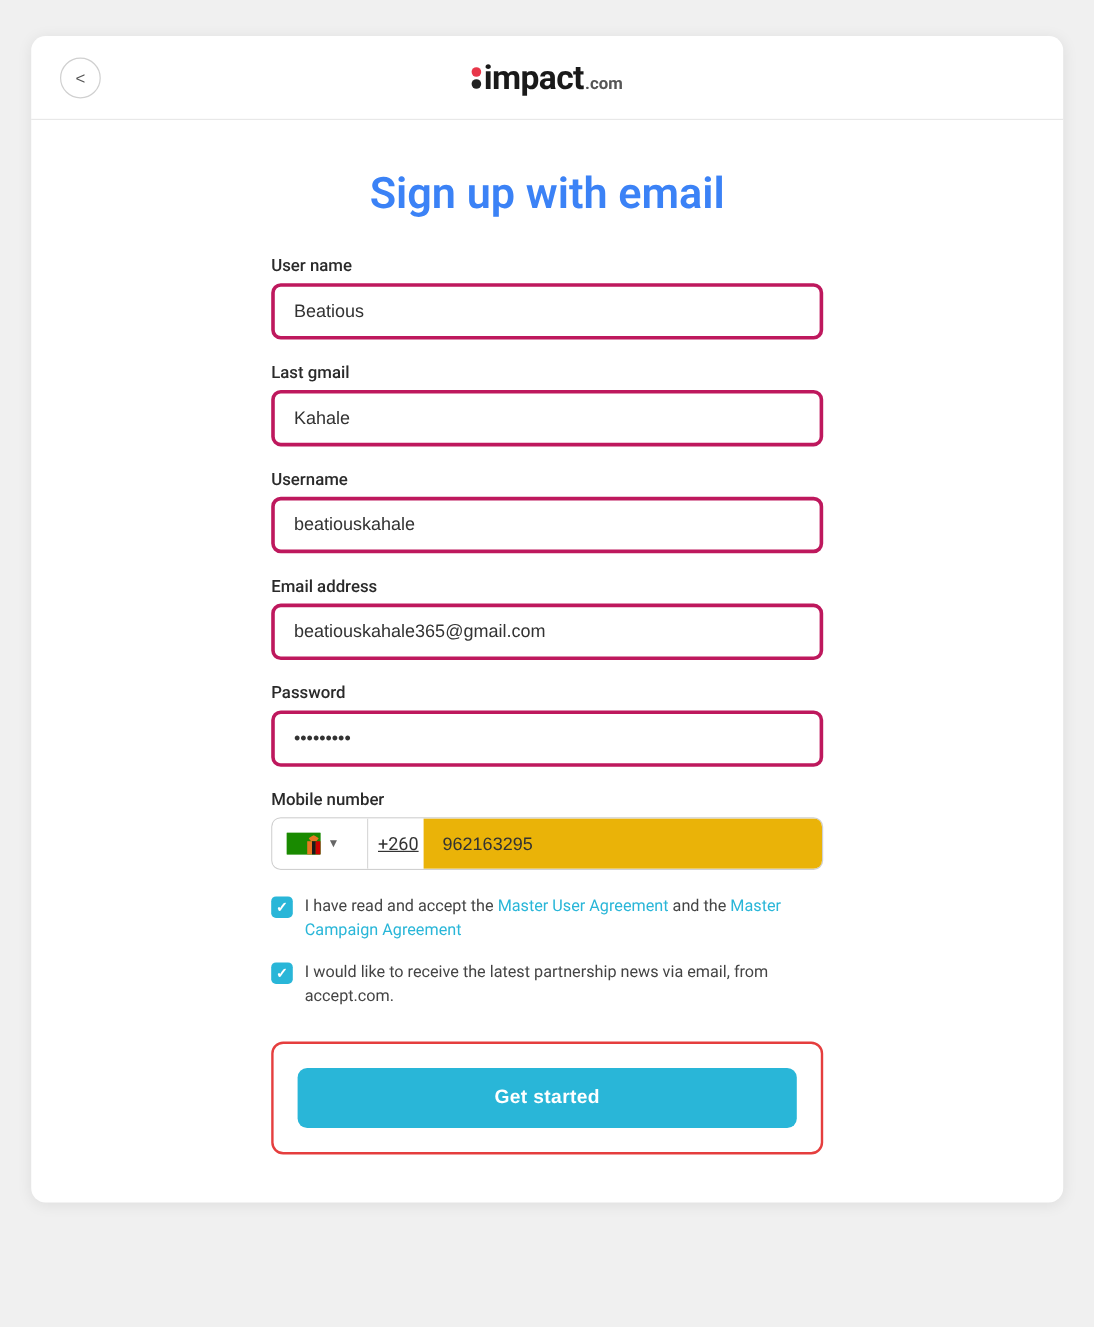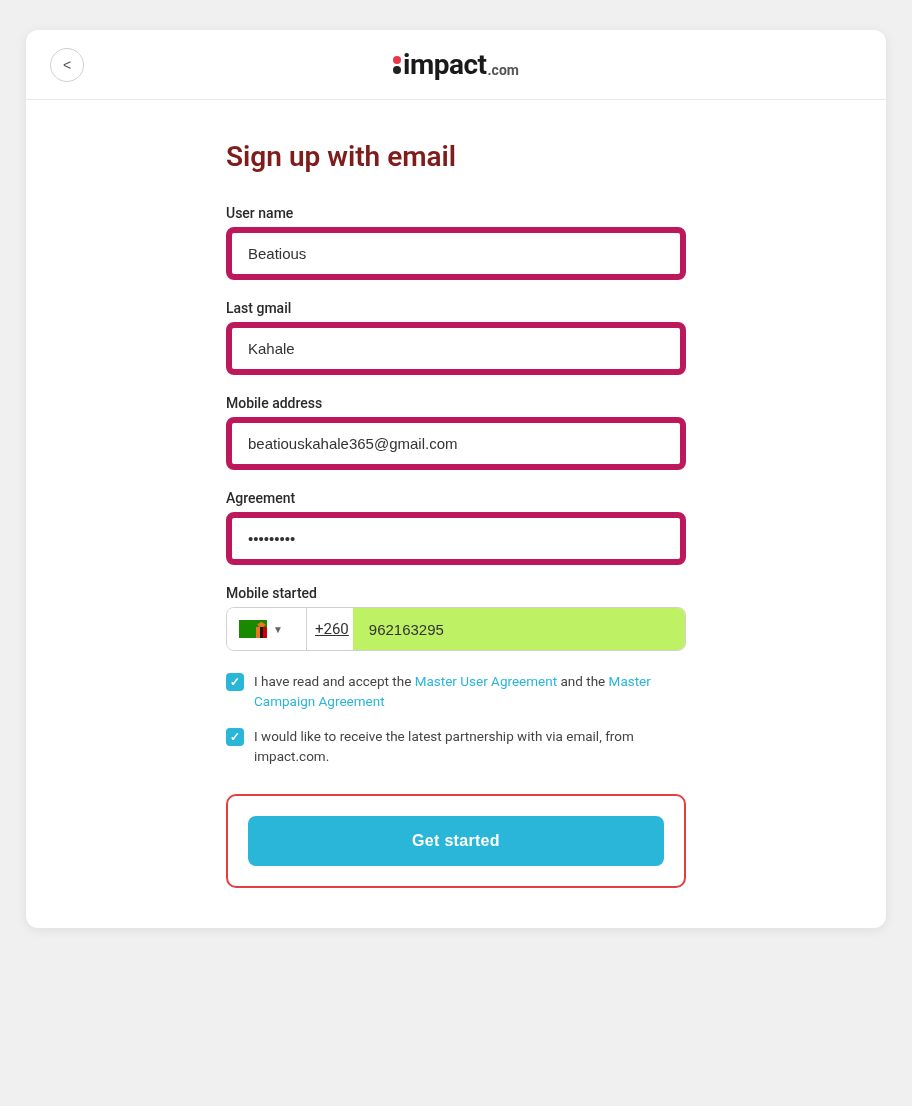--- a/index.html
+++ b/index.html
@@ -81,40 +81,40 @@
       font-weight: 700;
       color: #555;
       margin-left: 1px;
       align-self: flex-end;
       padding-bottom: 3px;
     }
     .form-container {
       padding: 40px 200px 0 200px;
     }
     .page-title {
-      text-align: left;
-      font-size: 28px;
+      text-align: center;
+      font-size: 36px;
       font-weight: 600;
-      color: #7f1d1d;
+      color: #3b82f6;
       margin-bottom: 32px;
     }
     .field-group {
       margin-bottom: 20px;
     }
     .field-label {
       font-size: 14px;
       font-weight: 500;
       color: #2a2a2a;
       margin-bottom: 6px;
       display: block;
     }
     .field-input {
       width: 100%;
       padding: 12px 16px;
-      border: 6px solid #be185d;
+      border: 3px solid #be185d;
       border-radius: 8px;
       font-size: 15px;
       color: #333;
       outline: none;
       background: #fff;
     }
     .mobile-field {
       display: flex;
       gap: 0;
       border: 1px solid #d0d0d0;
@@ -169,21 +169,21 @@
       font-size: 10px;
       color: #666;
     }
     .phone-input {
       flex: 1;
       padding: 12px 16px;
       border: none;
       font-size: 15px;
       color: #333;
       outline: none;
-      background: #bef264;
+      background: #eab308;
     }
     .phone-code {
       padding: 12px 4px 12px 8px;
       font-size: 15px;
       color: #333;
       background: #fff;
       display: flex;
       align-items: center;
       text-decoration: underline;
     }
@@ -266,33 +266,37 @@
     <div class="field-group">
       <label class="field-label">User name</label>
       <input class="field-input" type="text" value="Beatious" style="">
     </div>
 
     <div class="field-group">
       <label class="field-label">Last gmail</label>
       <input class="field-input" type="text" value="Kahale" style="">
     </div>
 
-
-    <div class="field-group">
-      <label class="field-label">Mobile address</label>
+    <div class="field-group">
+      <label class="field-label">Username</label>
+      <input class="field-input" type="text" value="beatiouskahale" style="">
+    </div>
+
+    <div class="field-group">
+      <label class="field-label">Email address</label>
       <input class="field-input" type="email" value="beatiouskahale365@gmail.com" style="">
     </div>
 
     <div class="field-group">
-      <label class="field-label">Agreement</label>
+      <label class="field-label">Password</label>
       <input class="field-input" type="password" value="password1" style="">
     </div>
 
     <div class="field-group">
-      <label class="field-label">Mobile started</label>
+      <label class="field-label">Mobile number</label>
       <div class="mobile-field">
         <div class="country-selector">
           <div class="flag-zambia">
             <div class="flag-zambia-inner">
               <div class="flag-zambia-stripes">
                 <div class="stripe-orange"></div>
                 <div class="stripe-black"></div>
                 <div class="stripe-red"></div>
               </div>
               <div class="eagle"></div>
@@ -311,20 +315,20 @@
       </div>
       <span class="checkbox-label">
         <span>I have read and accept the </span><a class="link-text">Master User Agreement</a><span> and the </span><a class="link-text">Master Campaign Agreement</a>
       </span>
     </div>
 
     <div class="checkbox-group">
       <div class="checkbox">
         <span class="checkmark">✓</span>
       </div>
-      <span class="checkbox-label">I would like to receive the latest partnership with via email, from impact.com.</span>
+      <span class="checkbox-label">I would like to receive the latest partnership news via email, from accept.com.</span>
     </div>
 
     <div class="get-started-wrapper">
       <button class="get-started-btn">Get started</button>
     </div>
   </div>
 </div>
 
 </body></html>

